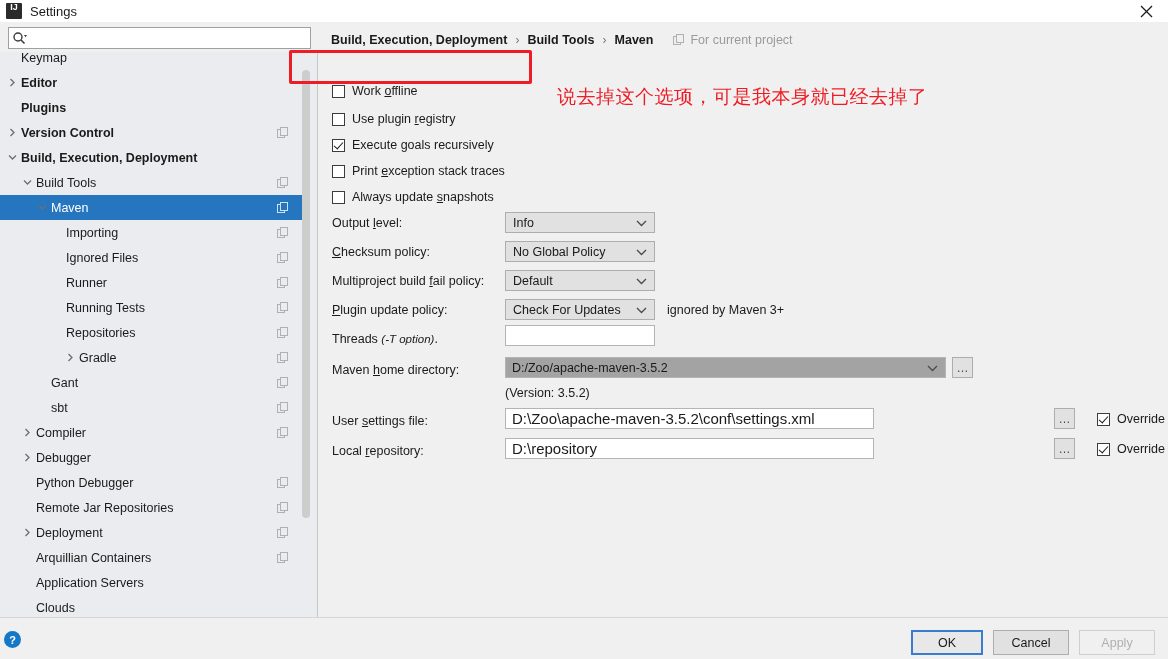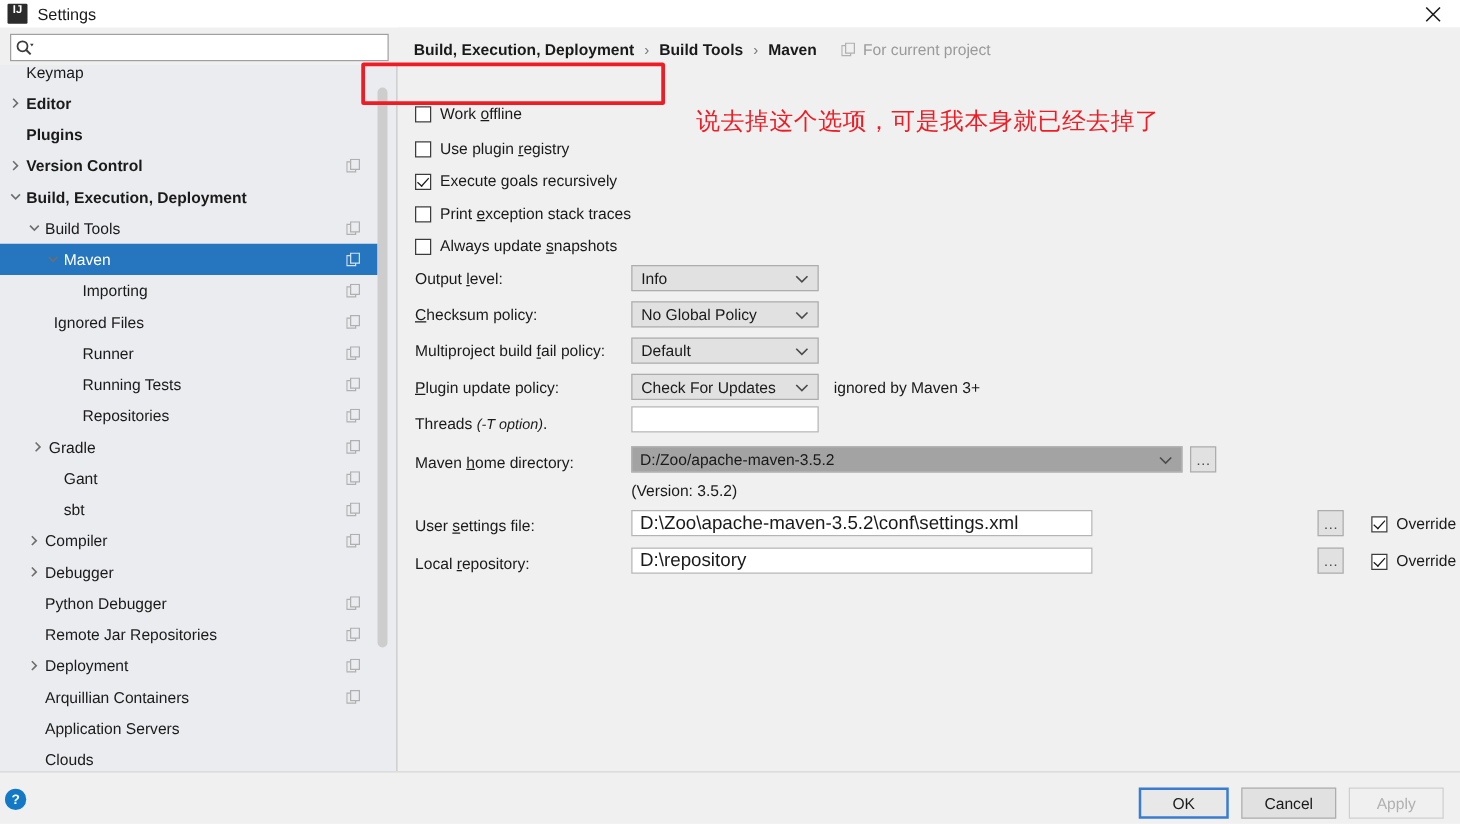--- a/index.html
+++ b/index.html
@@ -365,21 +365,21 @@
             </svg></span>
         </div>
         <div class="tree-row" style="padding-left: 51px;">
           <span class="arrow none"></span>
           <span class="tree-label">Importing</span>
           <span class="copy-ic"><svg width="12" height="12" viewBox="0 0 12 12">
               <rect x="0.5" y="2.5" width="7" height="8" fill="none" stroke="#b0b0b0" stroke-width="1"></rect>
               <rect x="3.5" y="0.5" width="7" height="8" fill="#ebecf0" stroke="#b0b0b0" stroke-width="1"></rect>
             </svg></span>
         </div>
-        <div class="tree-row" style="padding-left: 28px;">
+        <div class="tree-row" style="padding-left: 51px;">
           <span class="arrow none"></span>
           <span class="tree-label">Ignored Files</span>
           <span class="copy-ic"><svg width="12" height="12" viewBox="0 0 12 12">
               <rect x="0.5" y="2.5" width="7" height="8" fill="none" stroke="#b0b0b0" stroke-width="1"></rect>
               <rect x="3.5" y="0.5" width="7" height="8" fill="#ebecf0" stroke="#b0b0b0" stroke-width="1"></rect>
             </svg></span>
         </div>
         <div class="tree-row" style="padding-left: 51px;">
           <span class="arrow none"></span>
           <span class="tree-label">Runner</span>
@@ -397,21 +397,21 @@
             </svg></span>
         </div>
         <div class="tree-row" style="padding-left: 51px;">
           <span class="arrow none"></span>
           <span class="tree-label">Repositories</span>
           <span class="copy-ic"><svg width="12" height="12" viewBox="0 0 12 12">
               <rect x="0.5" y="2.5" width="7" height="8" fill="none" stroke="#b0b0b0" stroke-width="1"></rect>
               <rect x="3.5" y="0.5" width="7" height="8" fill="#ebecf0" stroke="#b0b0b0" stroke-width="1"></rect>
             </svg></span>
         </div>
-        <div class="tree-row" style="padding-left: 24px;">
+        <div class="tree-row" style="padding-left: 24px; margin-left: 40px;">
           <span class="arrow">
             <svg width="9" height="9" viewBox="0 0 9 9">
               <polyline points="2.5,1 6,4.5 2.5,8" fill="none" stroke="#6e6e6e" stroke-width="1.3"></polyline>
             </svg>
           </span>
           <span class="tree-label">Gradle</span>
           <span class="copy-ic"><svg width="12" height="12" viewBox="0 0 12 12">
               <rect x="0.5" y="2.5" width="7" height="8" fill="none" stroke="#b0b0b0" stroke-width="1"></rect>
               <rect x="3.5" y="0.5" width="7" height="8" fill="#ebecf0" stroke="#b0b0b0" stroke-width="1"></rect>
             </svg></span>

